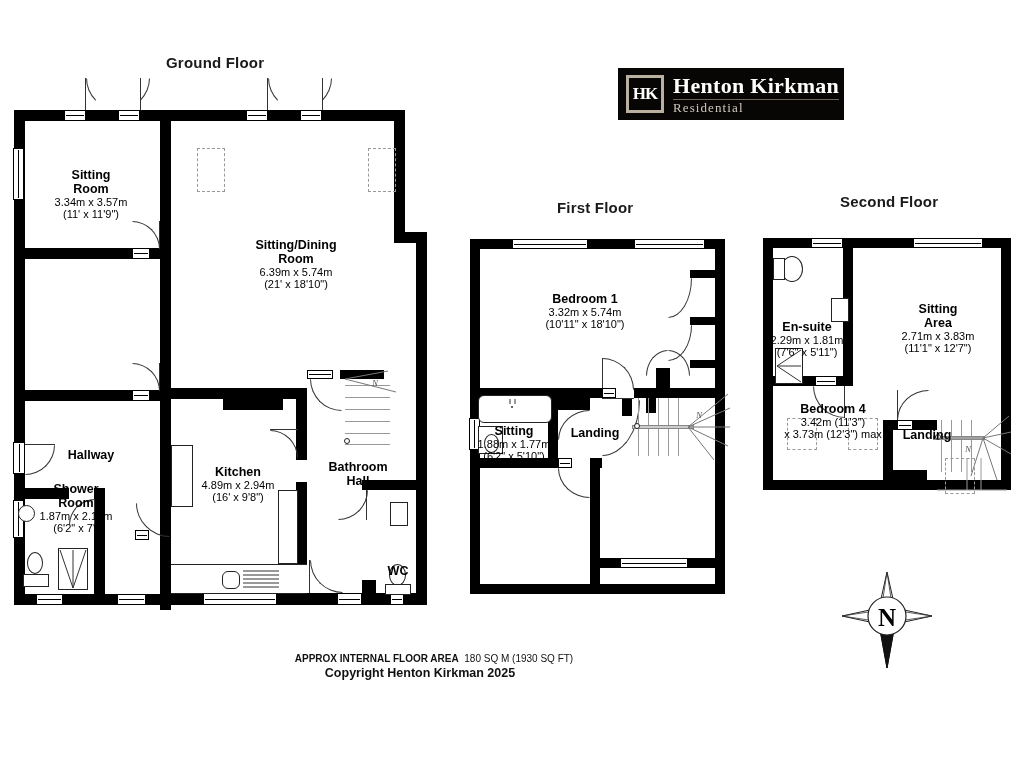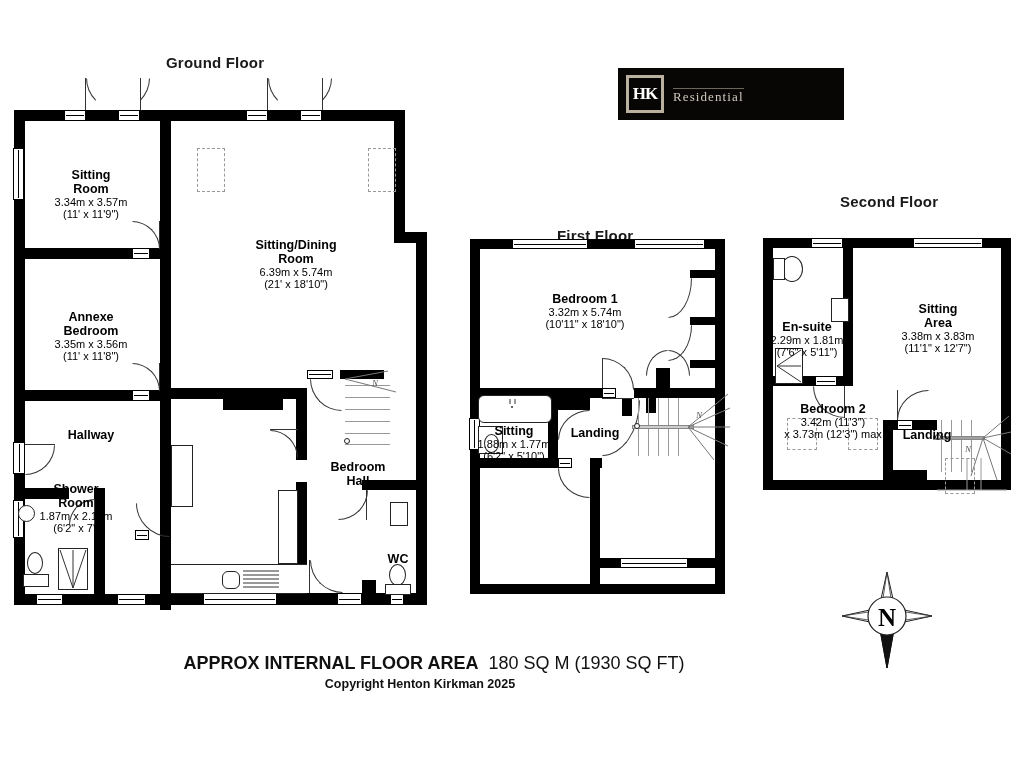--- a/index.html
+++ b/index.html
@@ -116,33 +116,34 @@
   #compass { position: absolute; left: 838px; top: 568px; width: 98px; height: 104px; }
   
   #footer {
     position: absolute;
     left: 0; top: 652px; width: 840px;
     text-align: center;
     color: #111;
     line-height: 1.32;
     font-size: 12.5px;
   }
-  #footer .l1 { font-size: 18px; padding-left: 28px; }
+  #footer .l1 { font-size: 10px; padding-left: 28px; }
   #footer b { font-weight: bold; }
 </style>
 </head>
 <body>
 
 <div id="page">
 
   <div id="logo">
     <div id="logo-mark">
       <span>HK</span>
     </div>
     <div id="logo-text">
+      <span id="logo-name">Henton Kirkman</span>
       <span id="logo-sub">Residential</span>
     </div>
   </div>
 
   <div class="floor-title" style="left:166px; top:54px;">Ground Floor</div>
 
   <div class="plan" id="plan-ground" style="left:0px; top:90px; width:450px; height:525px;">
 
     <div class="w" style="left:14px; top:20px; width:11px; height:495px;"></div>
 
@@ -302,50 +303,49 @@
       <span class="dm2">(11' x 11'9")</span>
     </div>
 
     <div class="label" style="left:212px; top:148px; width:168px;">
       <span class="rn">Sitting/Dining</span>
       <span class="rn">Room</span>
       <span class="dm">6.39m x 5.74m</span>
       <span class="dm2">(21' x 18'10")</span>
     </div>
 
-    <div class="label" style="left:30px; top:220px; width:122px;">
-      <span class="rn">Annexe</span>
-      <span class="rn">Bedroom</span>
-      <span class="dm">3.35m x 3.56m</span>
-      <span class="dm2">(11' x 11'8")</span>
-    </div>
-
-    <div class="label" style="left:30px; top:338px; width:122px;">
+
+    <div class="label" style="left:30px; top:358px; width:122px;">
       <span class="rn">Hallway</span>
     </div>
 
     <div class="label" style="left:8px; top:392px; width:136px;">
       <span class="rn">Shower</span>
       <span class="rn">Room</span>
       <span class="dm">1.87m x 2.13m</span>
       <span class="dm2">(6'2" x 7')</span>
     </div>
 
+    <div class="label" style="left:183px; top:375px; width:110px;">
+      <span class="rn">Kitchen</span>
+      <span class="dm">4.89m x 2.94m</span>
+      <span class="dm2">(16' x 9'8")</span>
+    </div>
 
     <div class="label" style="left:310px; top:370px; width:96px;">
-      <span class="rn">Bedroom</span>
+      <span class="rn">Bathroom</span>
       <span class="rn">Hall</span>
     </div>
 
-    <div class="label" style="left:380px; top:462px; width:36px;text-align:center;">
+    <div class="label" style="left:380px; top:474px; width:36px;text-align:center;">
       <span class="rn">WC</span>
     </div>
   </div>
 
-  <div class="floor-title" style="left:557px; top:199px;margin-top:28px;">First Floor</div>
+  <div class="floor-title" style="left:557px; top:199px;">First Floor</div>
 
   <div class="plan" id="plan-first" style="left:460px; top:230px; width:275px; height:380px;">
 
     <div class="w" style="left:10px; top:9px; width:10px; height:355px;"></div>
     <div class="w" style="left:10px; top:9px; width:42px; height:10px;"></div>
     <div class="w" style="left:128px; top:9px; width:46px; height:10px;"></div>
     <div class="w" style="left:245px; top:9px; width:20px; height:10px;"></div>
     <div class="w" style="left:255px; top:9px; width:10px; height:355px;"></div>
     <div class="w" style="left:10px; top:354px; width:255px; height:10px;"></div>
 
@@ -511,26 +511,26 @@
 
     <div class="label" style="left:5px; top:90px; width:94px;">
       <span class="rn">En-suite</span>
       <span class="dm">2.29m x 1.81m</span>
       <span class="dm2">(7'6" x 5'11")</span>
     </div>
 
     <div class="label" style="left:130px; top:72px; width:106px;">
       <span class="rn">Sitting</span>
       <span class="rn">Area</span>
-      <span class="dm">3.38m x 3.83m</span>
+      <span class="dm">2.71m x 3.83m</span>
       <span class="dm2">(11'1" x 12'7")</span>
     </div>
 
     <div class="label" style="left:16px; top:172px; width:124px;">
-      <span class="rn">Bedroom 2</span>
+      <span class="rn">Bedroom 4</span>
       <span class="dm">3.42m (11'3")</span>
       <span class="dm2">x 3.73m (12'3") max</span>
     </div>
 
     <div class="label" style="left:136px; top:198px; width:72px;">
       <span class="rn">Landing</span>
     </div>
   </div>
 
   <div id="compass">

